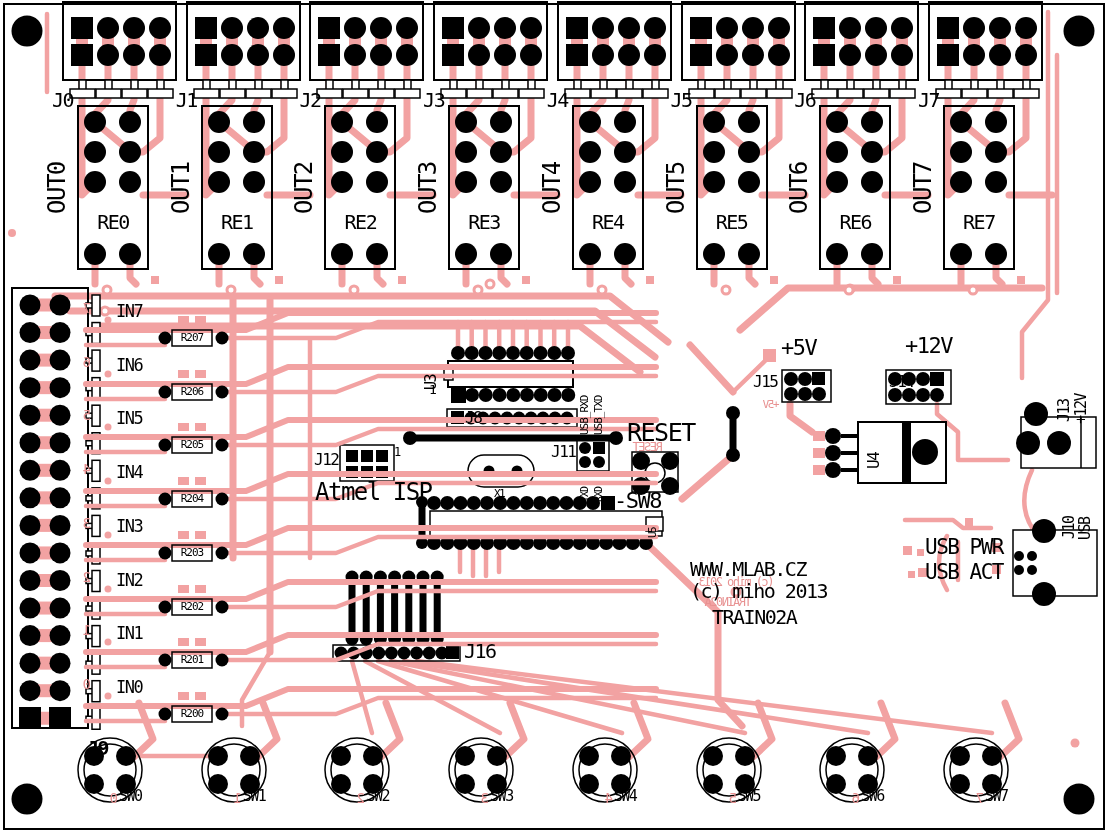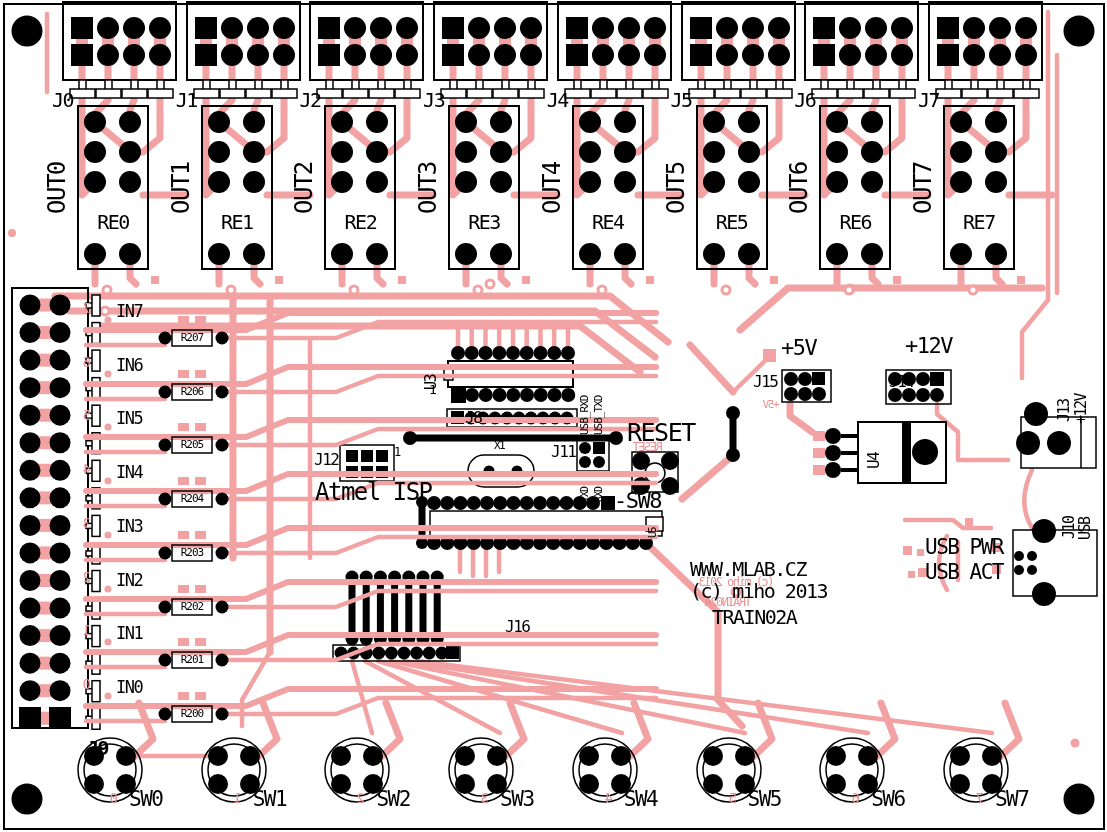--- a/index.html
+++ b/index.html
@@ -27,21 +27,21 @@
   
   .out-ch{left:calc(63px + var(--i)*123.7px);top:0;width:125px;height:300px;}
   .jlabel{left:-11px;top:90px;font-size:20px;}
   .outlabel{left:-18px;top:108px;height:106px;font-size:24px;}
   .relabel{left:15px;top:212px;width:70px;text-align:center;font-size:20px;}
   .in-row{left:96px;top:calc(297px + var(--i)*53.7px);width:660px;height:56px;}
   .inlabel{left:20px;top:6px;font-size:17px;}
   .rlabel{left:76px;top:35px;width:40px;text-align:center;font-size:11px;letter-spacing:-1px;}
   .indigit{left:-12px;top:4px;font-size:14px;}
   .sw-unit{left:calc(77px + var(--i)*123.7px);top:733px;width:110px;height:112px;}
-  .swlabel{left:52px;top:56px;font-size:21px;}
+  .swlabel{left:42px;top:56px;font-size:15px;}
   .swdigit{left:34px;top:58px;font-size:14px;}
 </style>
 </head>
 <body>
 
 <div id="board">
 
   <svg class="layer" width="1107" height="832">
     <g class="tr s7">
       <path d="M55,296 H610 L668,342"></path>
@@ -1391,29 +1391,29 @@
     <div class="lbl" style="left:87px;top:738px;font-size:20px;font-weight:bold;">J9</div>
 
     <div class="lbl vtext" style="left:424px;top:360px;height:30px;font-size:15px;">U3</div>
     <div class="lbl" style="left:429px;top:383px;font-size:13px;">1</div>
     <div class="lbl" style="left:421px;top:410px;font-size:16px;margin-left:44px;">J8</div>
     <div class="lbl vtext" style="left:579px;top:383px;height:52px;font-size:11px;letter-spacing:-1px;">USB_RXD</div>
     <div class="lbl vtext" style="left:593px;top:383px;height:52px;font-size:11px;letter-spacing:-1px;">USB_TXD</div>
     <div class="lbl" style="left:551px;top:444px;font-size:16px;">J11</div>
     <div class="lbl vtext" style="left:580px;top:470px;height:32px;font-size:10px;letter-spacing:-1px;">TXD</div>
     <div class="lbl vtext" style="left:594px;top:470px;height:32px;font-size:10px;letter-spacing:-1px;">RXD</div>
-    <div class="lbl" style="left:494px;top:440px;font-size:11px;">X1</div>
+    <div class="lbl" style="left:494px;top:488px;font-size:11px;">X1</div>
     <div class="lbl" style="left:314px;top:452px;font-size:16px;">J12</div>
     <div class="lbl" style="left:394px;top:446px;font-size:12px;">1</div>
     <div class="lbl" style="left:315px;top:480px;font-size:24px;text-align:center;">Atmel ISP</div>
     <div class="lbl mirror" style="left:634px;top:441px;font-size:12px;">RESET</div>
     <div class="lbl" style="left:627px;top:420px;font-size:25px;">RESET</div>
     <div class="lbl" style="left:614px;top:490px;font-size:22px;text-align:center;">-SW8</div>
     <div class="lbl vtext" style="left:647px;top:512px;height:26px;font-size:11px;">U5</div>
-    <div class="lbl" style="left:464px;top:619px;font-size:16px;margin-left:41px;">J16</div>
+    <div class="lbl" style="left:464px;top:641px;font-size:20px;">J16</div>
 
     <div class="lbl mirror" style="left:700px;top:576px;font-size:12px;">(c) miho 2013</div>
     <div class="lbl mirror" style="left:706px;top:596px;font-size:12px;">TRAIN02A</div>
     <div class="lbl" style="left:690px;top:559px;font-size:20px;">WWW.MLAB.CZ</div>
     <div class="lbl" style="left:690px;top:581px;font-size:20px;">(c) miho 2013</div>
     <div class="lbl" style="left:712px;top:607px;font-size:20px;">TRAIN02A</div>
 
     <div class="lbl" style="left:781px;top:337px;font-size:22px;">+5V</div>
     <div class="lbl" style="left:753px;top:374px;font-size:16px;">J15</div>
     <div class="lbl mirror" style="left:764px;top:399px;font-size:11px;">+5V</div>

